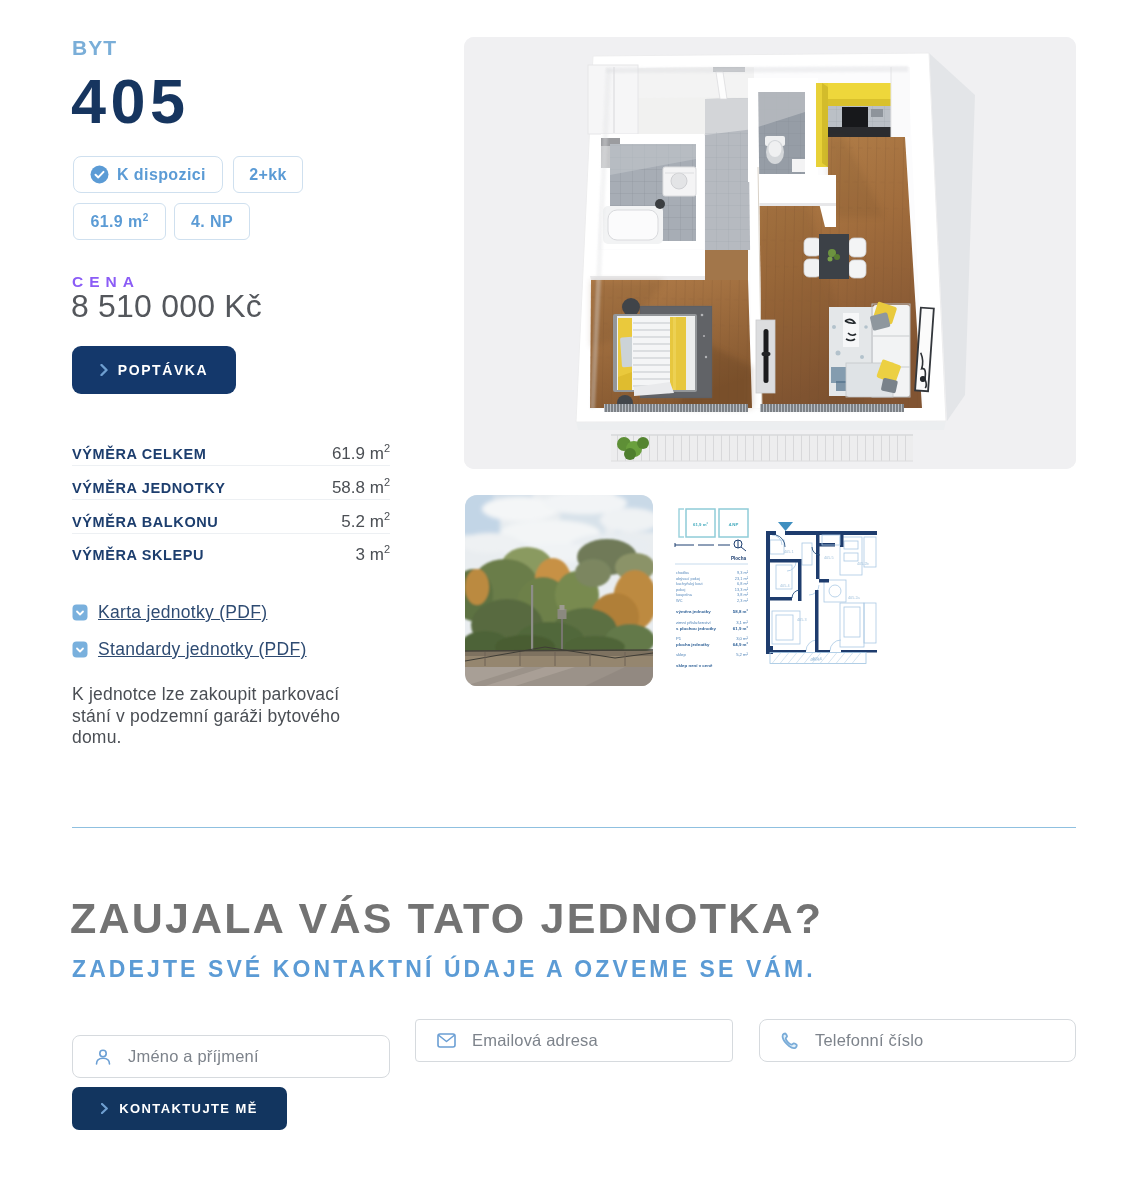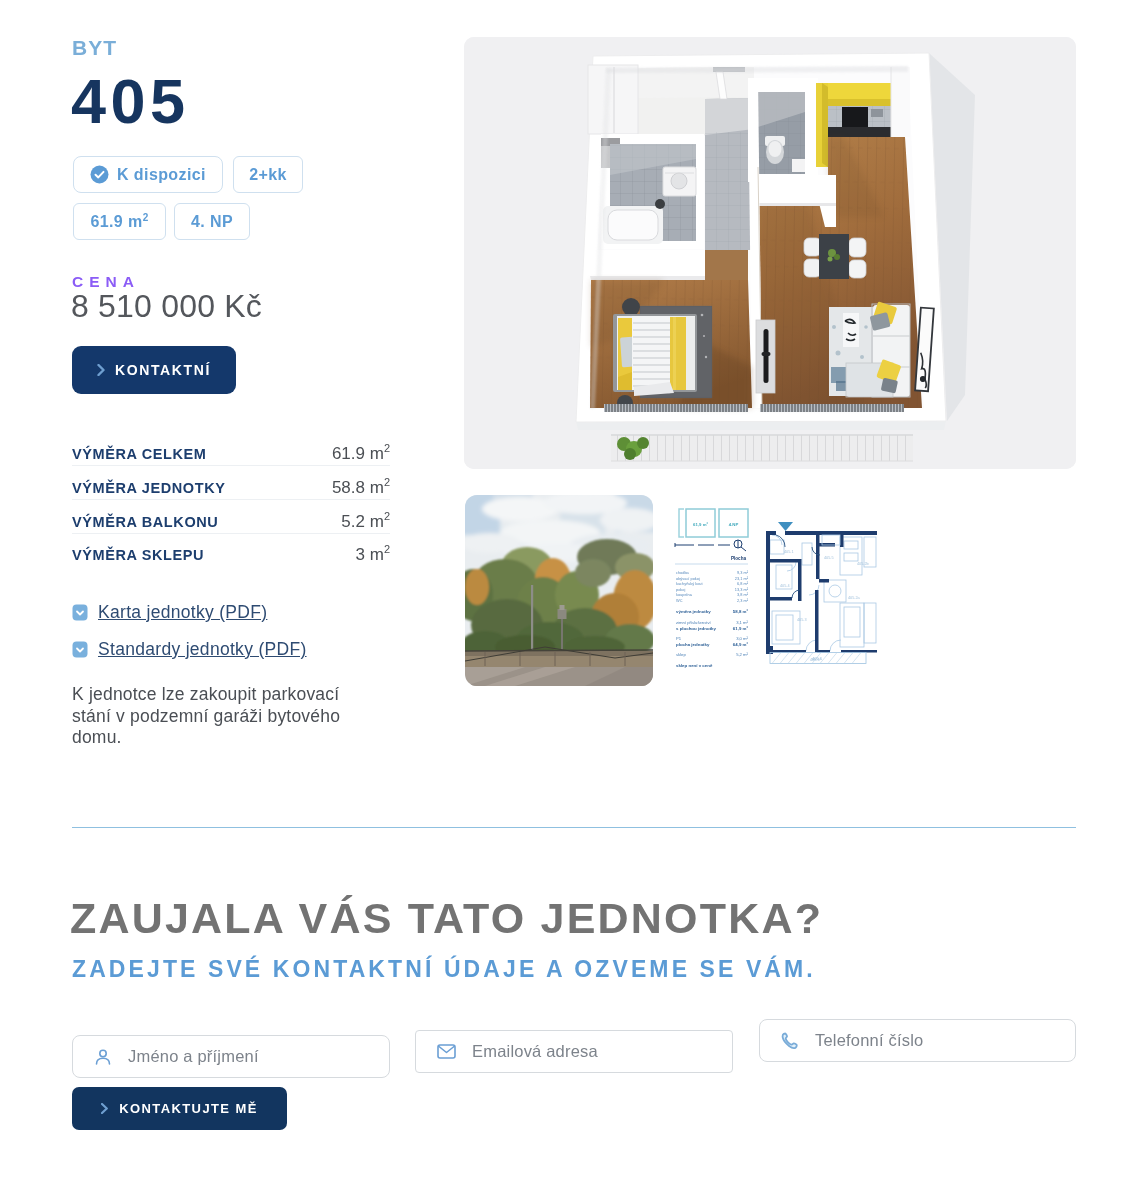--- a/index.html
+++ b/index.html
@@ -38,21 +38,21 @@
   </div>
 
   <div class="abs" style="left:72px;top:273px;font-size:15.5px;font-weight:bold;color:#8b5cf6;letter-spacing:6px;">CENA</div>
 
   <div class="abs" style="left:71px;top:288px;font-size:32px;color:#54575c;letter-spacing:0.2px;">8 510 000 Kč</div>
 
   <div class="abs" style="left:72px;top:346px;width:164px;height:48px;background:#14386b;border-radius:9px;display:flex;align-items:center;justify-content:center;gap:10px;">
     <svg width="8" height="12" viewBox="0 0 8 12">
         <path d="M1.5 1 L6.5 6 L1.5 11" stroke="#6f9fd0" stroke-width="2.4" fill="none" stroke-linecap="round" stroke-linejoin="round"></path>
       </svg>
-    <span style="font-size:14px;font-weight:bold;color:#fff;letter-spacing:1.6px;">KONTAKTNÍ</span>
+    <span style="font-size:14px;font-weight:bold;color:#fff;letter-spacing:1.6px;">POPTÁVKA</span>
   </div>
 
   <div class="abs" style="left:72px;top:442px;width:318px;display:flex;justify-content:space-between;align-items:baseline;">
     <span style="font-size:14.5px;font-weight:bold;color:#1d3e6e;letter-spacing:0.6px;">VÝMĚRA CELKEM</span>
     <span style="font-size:17px;color:#4b4f54;">61.9 m<sup style="font-size:11px;">2</sup></span>
   </div>
   <div class="abs" style="left:72px;top:465px;width:318px;border-top:1px solid #edf0f3;"></div>
 
   <div class="abs" style="left:72px;top:476px;width:318px;display:flex;justify-content:space-between;align-items:baseline;">
     <span style="font-size:14.5px;font-weight:bold;color:#1d3e6e;letter-spacing:0.6px;">VÝMĚRA JEDNOTKY</span>
@@ -558,21 +558,21 @@
   <div class="abs" style="left:72px;top:956px;font-size:23px;font-weight:bold;color:#5b9bd5;letter-spacing:3.1px;">ZADEJTE SVÉ KONTAKTNÍ ÚDAJE A OZVEME SE VÁM.</div>
 
   <div class="abs" style="left:72px;top:1019px;width:318px;height:43px;border:1px solid #d6dade;border-radius:8px;display:flex;align-items:center;padding-left:21px;gap:16px;margin-top:16px;">
     <svg width="18" height="18" viewBox="0 0 18 18" fill="none" stroke="#6b9fd4" stroke-width="1.6" stroke-linecap="round">
         <circle cx="9" cy="5.5" r="3.2"></circle>
         <path d="M2.5 16 C2.5 11.8 5.4 10.2 9 10.2 C12.6 10.2 15.5 11.8 15.5 16"></path>
       </svg>
     <span style="font-size:16.5px;color:#7d838b;letter-spacing:0.2px;">Jméno a příjmení</span>
   </div>
 
-  <div class="abs" style="left:415px;top:1019px;width:318px;height:43px;border:1px solid #d6dade;border-radius:4px;display:flex;align-items:center;padding-left:21px;gap:16px;margin-top:11px;">
+  <div class="abs" style="left:415px;top:1019px;width:318px;height:43px;border:1px solid #d6dade;border-radius:4px;display:flex;align-items:center;padding-left:21px;gap:16px;">
     <svg width="19" height="15" viewBox="0 0 19 15" fill="none" stroke="#6b9fd4" stroke-width="1.6" stroke-linecap="round" stroke-linejoin="round">
         <rect x="1" y="1" width="17" height="13" rx="2"></rect>
         <path d="M2 2.5 L9.5 8.5 L17 2.5"></path>
       </svg>
     <span style="font-size:16.5px;color:#7d838b;letter-spacing:0.2px;">Emailová adresa</span>
   </div>
 
   <div class="abs" style="left:72px;top:1087px;width:215px;height:43px;background:#12355f;border-radius:7px;display:flex;align-items:center;justify-content:center;gap:11px;">
     <svg width="7" height="11" viewBox="0 0 7 11">
         <path d="M1 1 L5.8 5.5 L1 10" stroke="#6f9fd0" stroke-width="2.2" fill="none" stroke-linecap="round" stroke-linejoin="round"></path>

